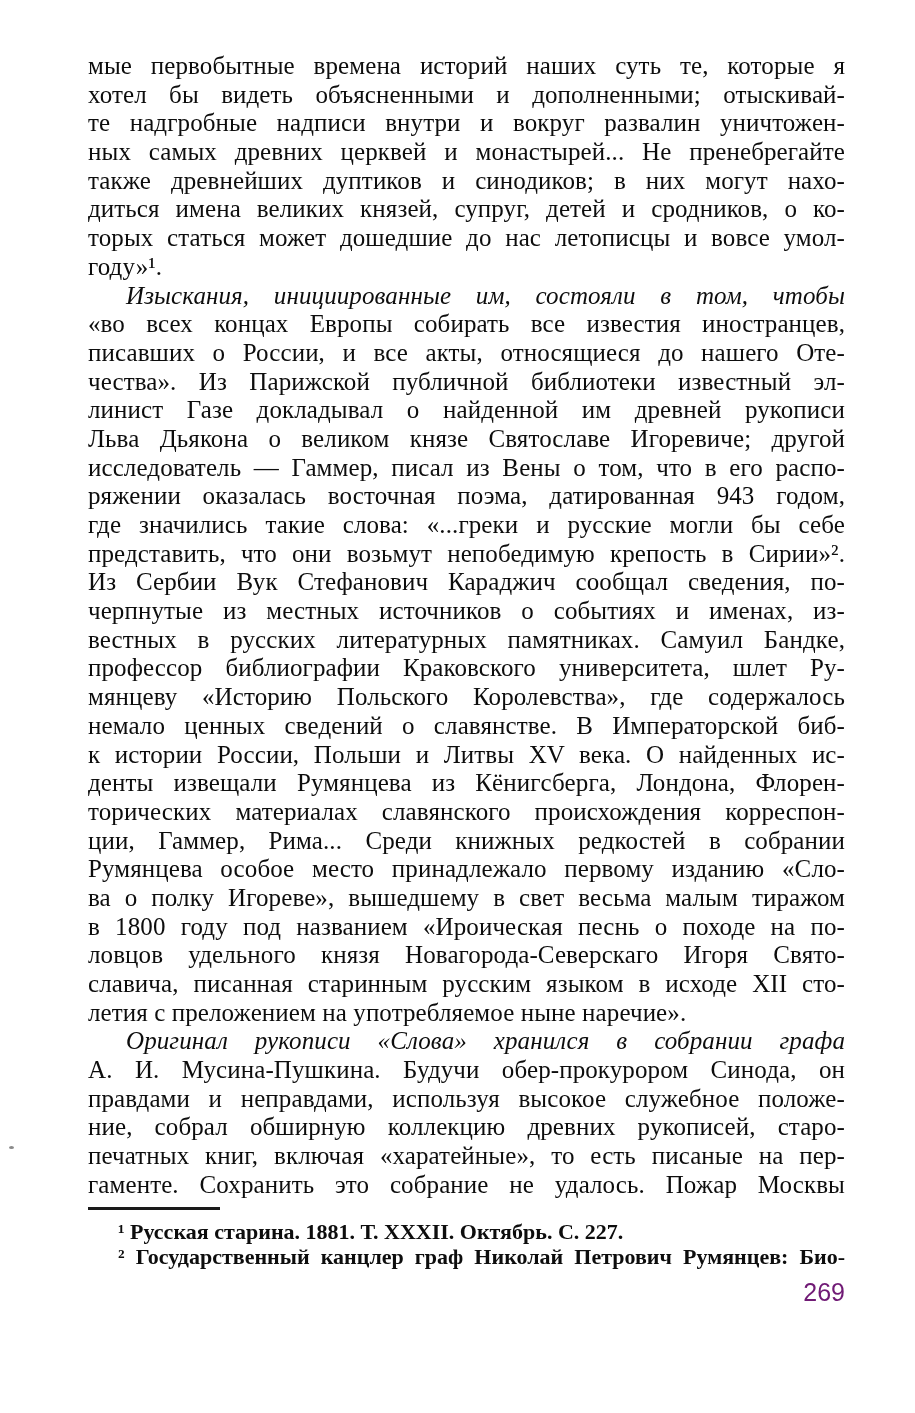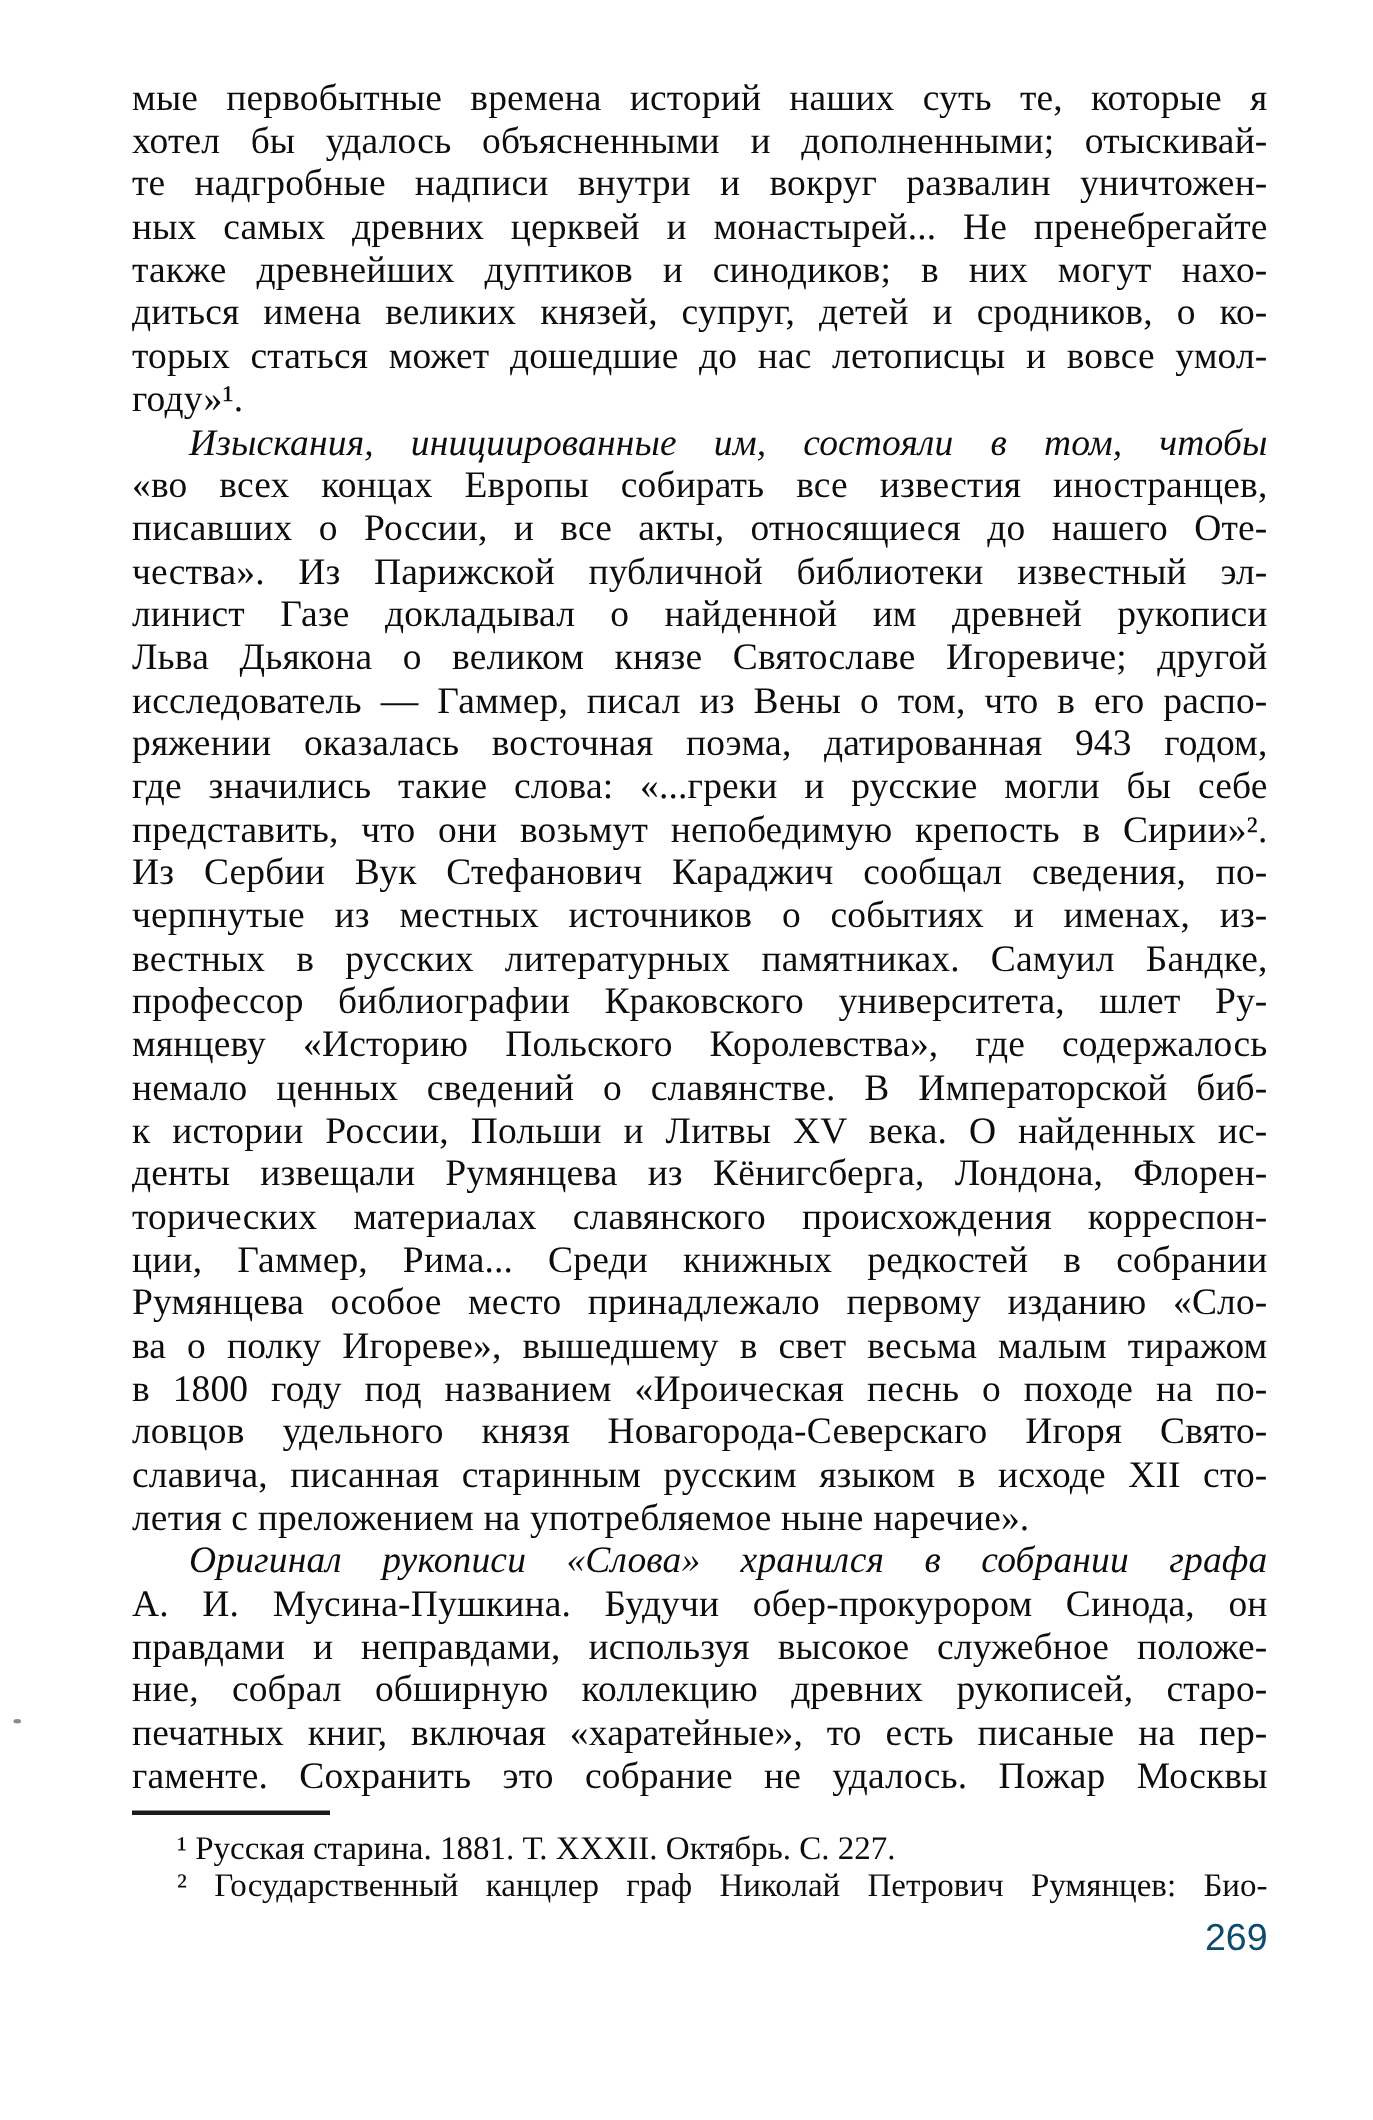--- a/index.html
+++ b/index.html
@@ -38,50 +38,51 @@
     width: 132px;
     height: 3px;
     background: #1a1a1a;
     margin-top: 7px;
   }
   .footnotes {
     width: 757px;
     margin-top: 9px;
     font-size: 22px;
     line-height: 25px;
+    font-weight: bold;
   }
   .footnote { margin: 0; }
   .footnote .line { height: 25px; }
   .footnote.indent .line:first-child { text-indent: 30px; }
   .pagenum {
     width: 757px;
     margin-top: 9px;
     text-align: right;
     font-family: "Liberation Sans", "DejaVu Sans", sans-serif;
     font-size: 25px;
-    color: #0c4a6e;
+    color: #701a75;
   }
   .speck {
     position: absolute;
     left: 9px;
     top: 1146px;
     width: 5px;
     height: 3px;
     background: #8a8a8a;
     border-radius: 50%;
   }
 </style>
 </head>
 <body>
 
 <div class="page">
   <div class="body-text">
     <div class="para">
         <div class="line">мые первобытные времена историй наших суть те, которые я</div>
-        <div class="line">хотел бы удалось объясненными и дополненными; отыскивай-</div>
+        <div class="line">хотел бы видеть объясненными и дополненными; отыскивай-</div>
         <div class="line">те надгробные надписи внутри и вокруг развалин уничтожен-</div>
         <div class="line">ных самых древних церквей и монастырей... Не пренебрегайте</div>
         <div class="line">также древнейших дуптиков и синодиков; в них могут нахо-</div>
         <div class="line">диться имена великих князей, супруг, детей и сродников, о ко-</div>
         <div class="line">торых статься может дошедшие до нас летописцы и вовсе умол-</div>
         <div class="line endline">году»¹.</div>
       </div>
     <div class="para indent">
         <div class="line">Изыскания, инициированные им, состояли в том, чтобы</div>
         <div class="line">«во всех концах Европы собирать все известия иностранцев,</div>

